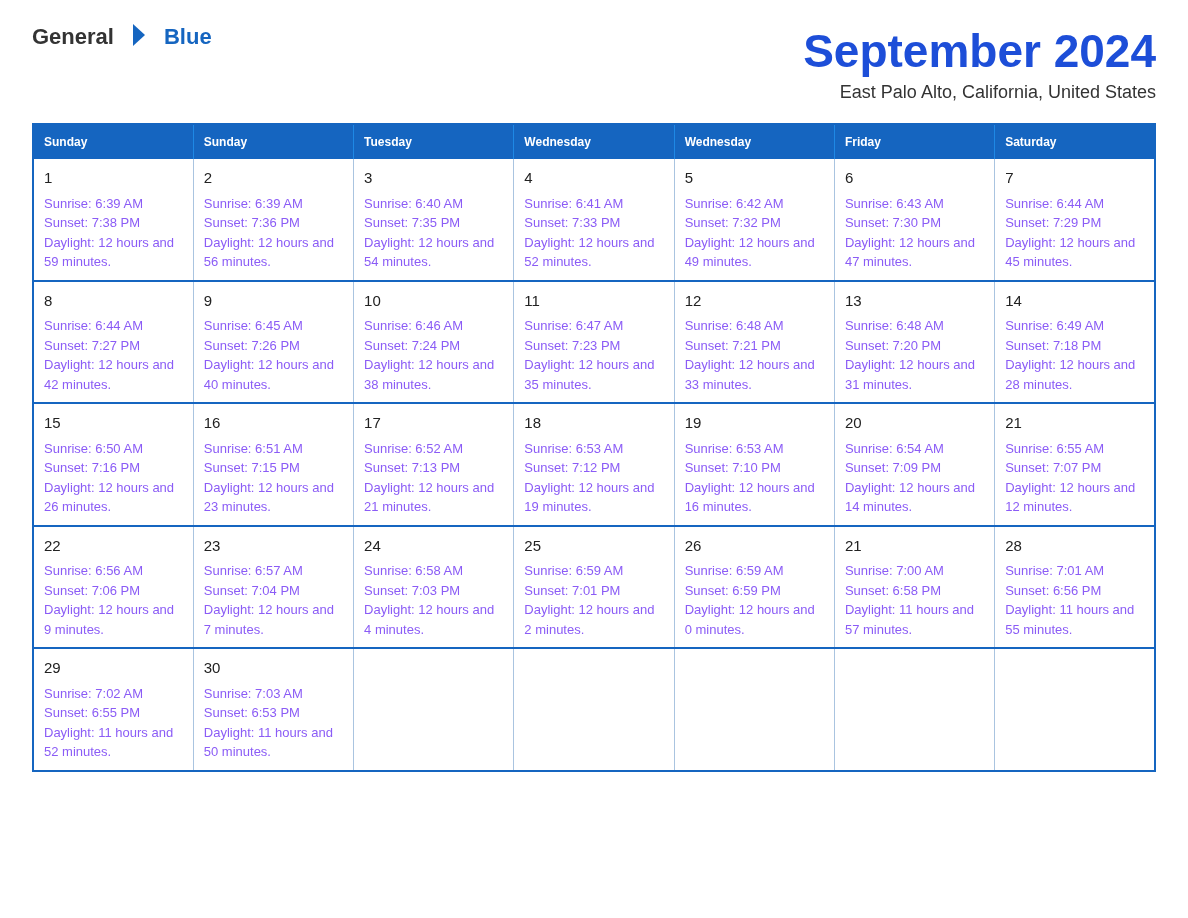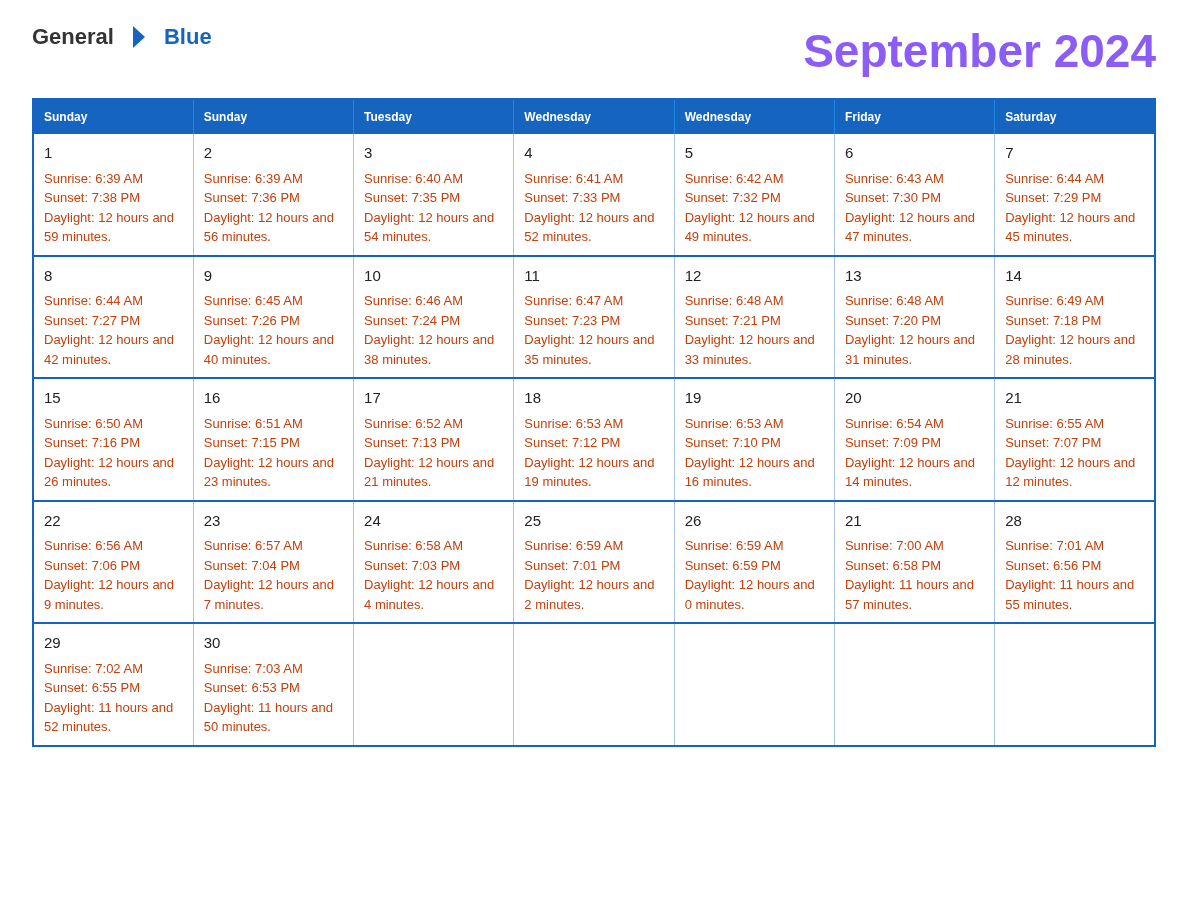--- a/index.html
+++ b/index.html
@@ -11,21 +11,21 @@
       min-height: 918px;
     }
     .header-row {
       display: flex;
       justify-content: space-between;
       align-items: flex-start;
       margin-bottom: 20px;
     }
     .logo {
       display: flex;
-      align-items: center;
+      align-items: flex-start;
       gap: 17px;
     }
     .logo-text-general {
       font-size: 22px;
       font-weight: bold;
       color: #333;
     }
     .logo-triangle {
       width: 0;
       height: 0;
@@ -40,21 +40,21 @@
       font-weight: bold;
       color: #1565c0;
       margin-left: 2px;
     }
     .title-block {
       text-align: right;
     }
     .title-block h1 {
       font-size: 46px;
       font-weight: bold;
-      color: #8b5cf6;
+      color: #1d4ed8;
     }
     .title-block h2 {
       font-size: 18px;
       font-weight: normal;
       color: #333;
       margin-top: 4px;
     }
     .calendar-table {
       width: 100%;
       border-collapse: collapse;
@@ -90,37 +90,38 @@
     }
     .day-number {
       font-size: 15px;
       font-weight: normal;
       color: #222;
       margin-bottom: 4px;
       display: block;
     }
     .day-info {
       font-size: 13px;
-      color: #c2410c;
+      color: #8b5cf6;
     }
     .empty-cell {
       background: #fff;
     }
   </style>
 </head>
 <body>
 
 <div class="header-row">
   <div class="logo">
     <span class="logo-text-general">General</span>
     <span class="logo-triangle"></span>
     <span class="logo-text-blue">Blue</span>
   </div>
   <div class="title-block">
     <h1>September 2024</h1>
+    <h2>East Palo Alto, California, United States</h2>
   </div>
 </div>
 
 <table class="calendar-table">
   <thead>
     <tr>
     <th>Sunday</th>
         <th>Sunday</th>
         <th>Tuesday</th>
         <th>Wednesday</th>

